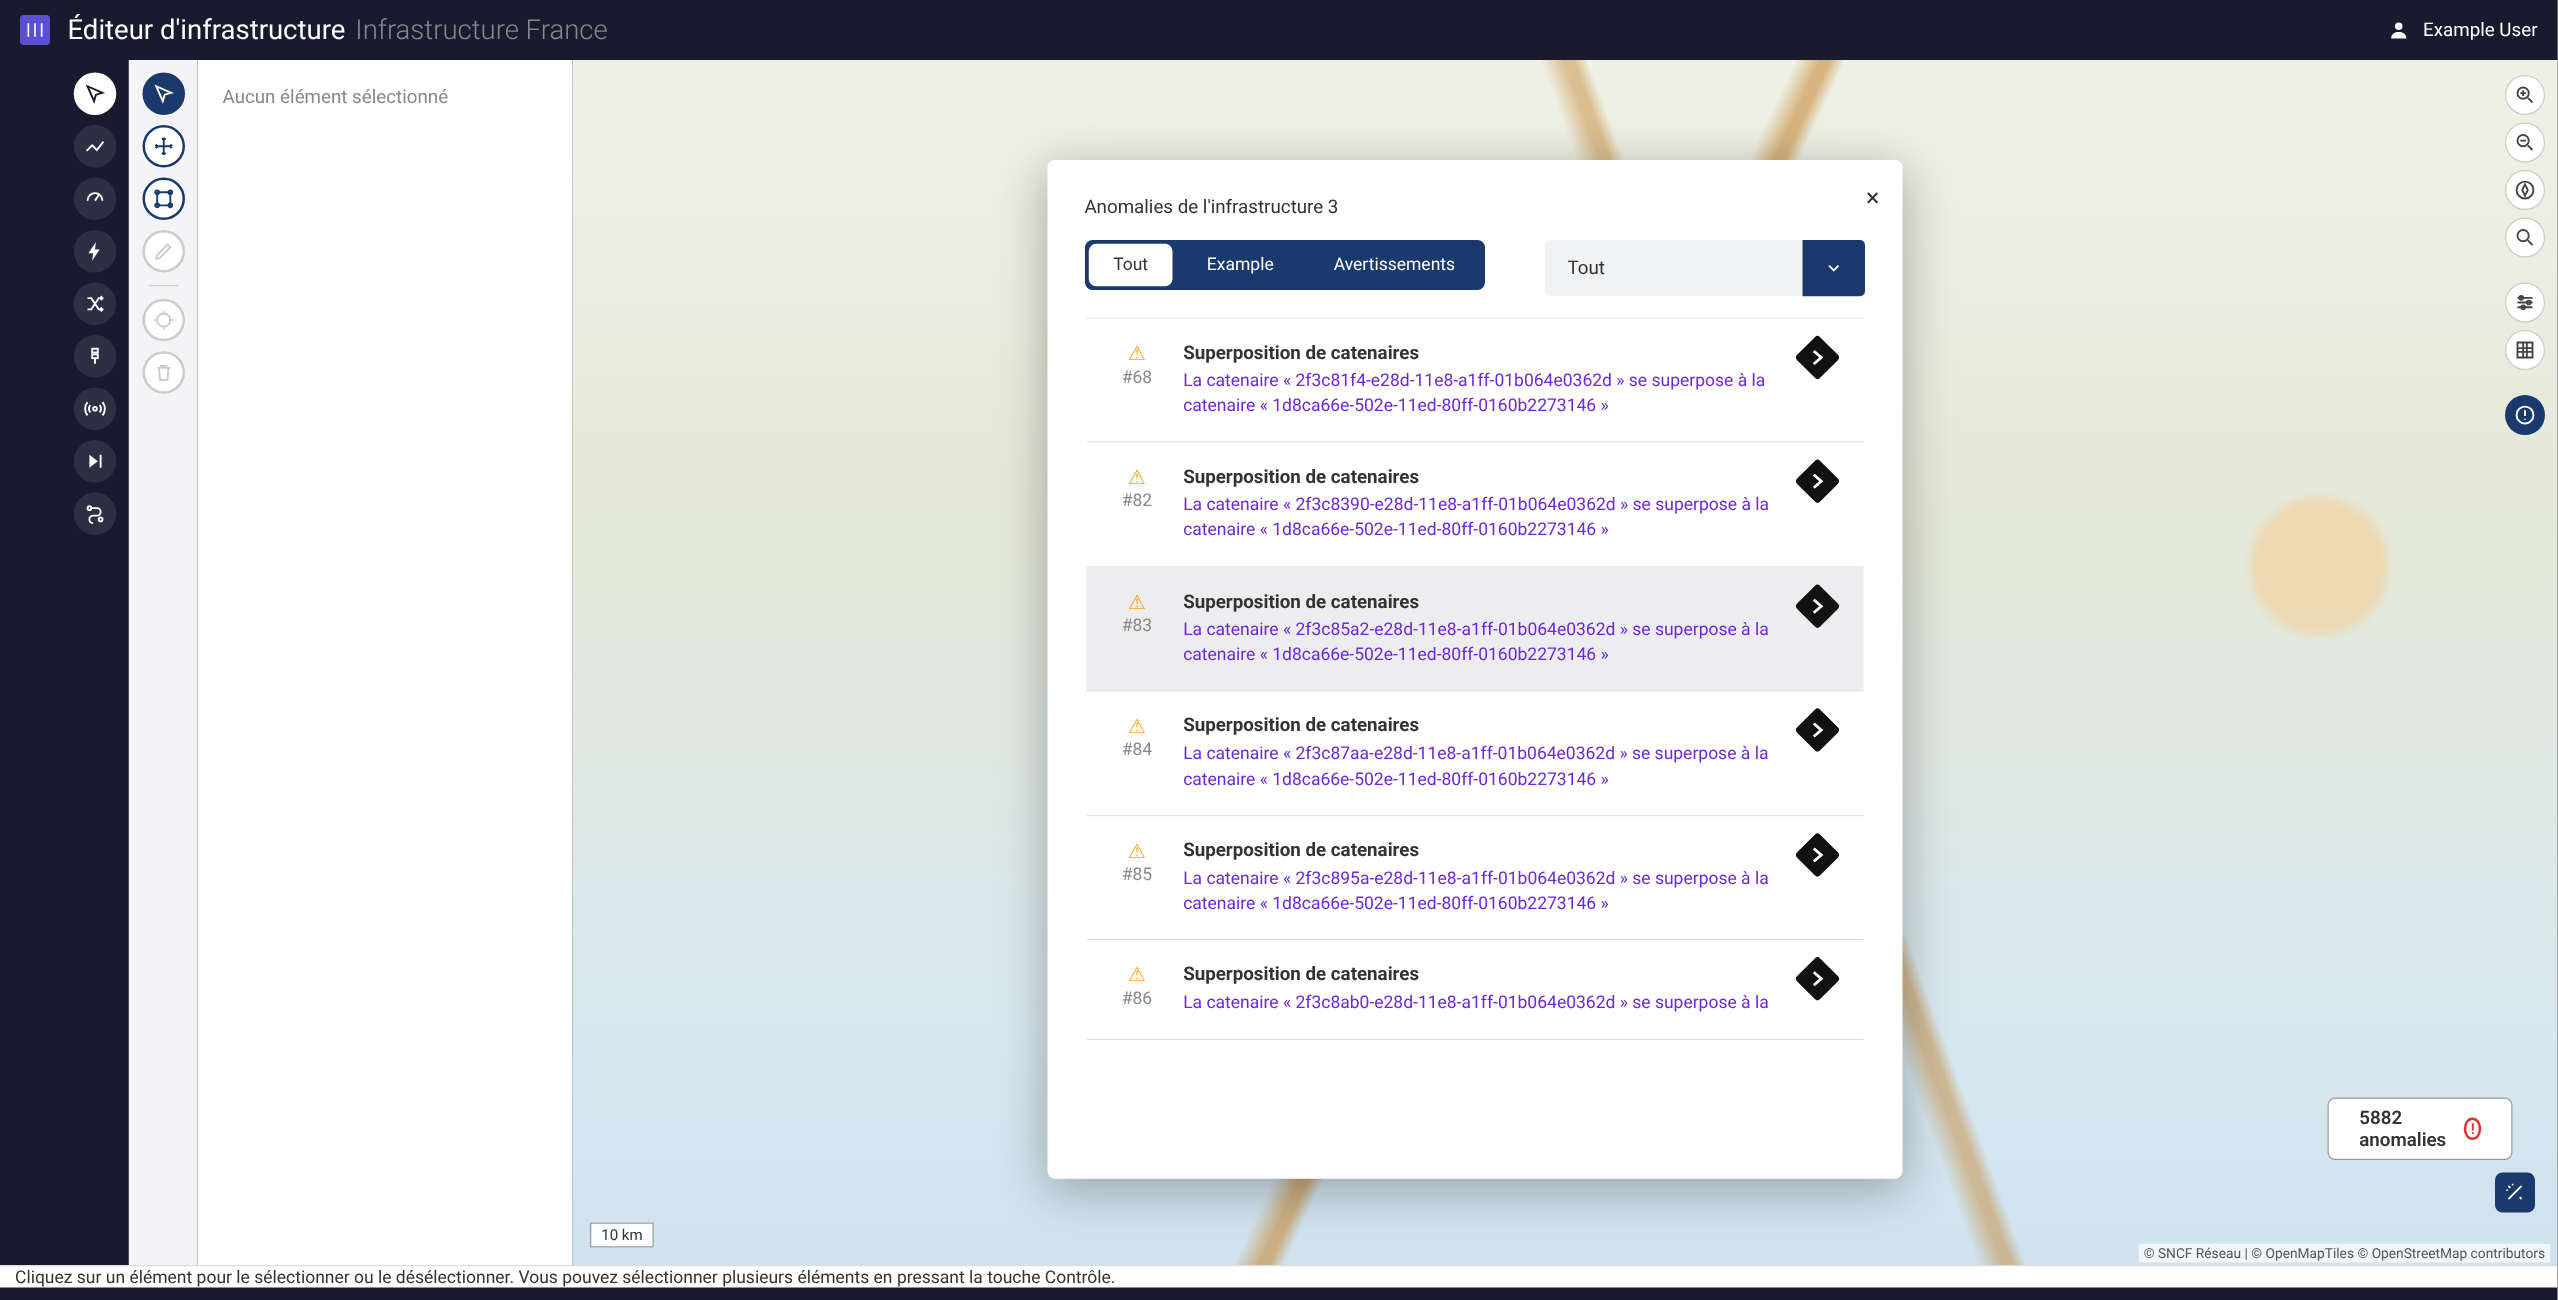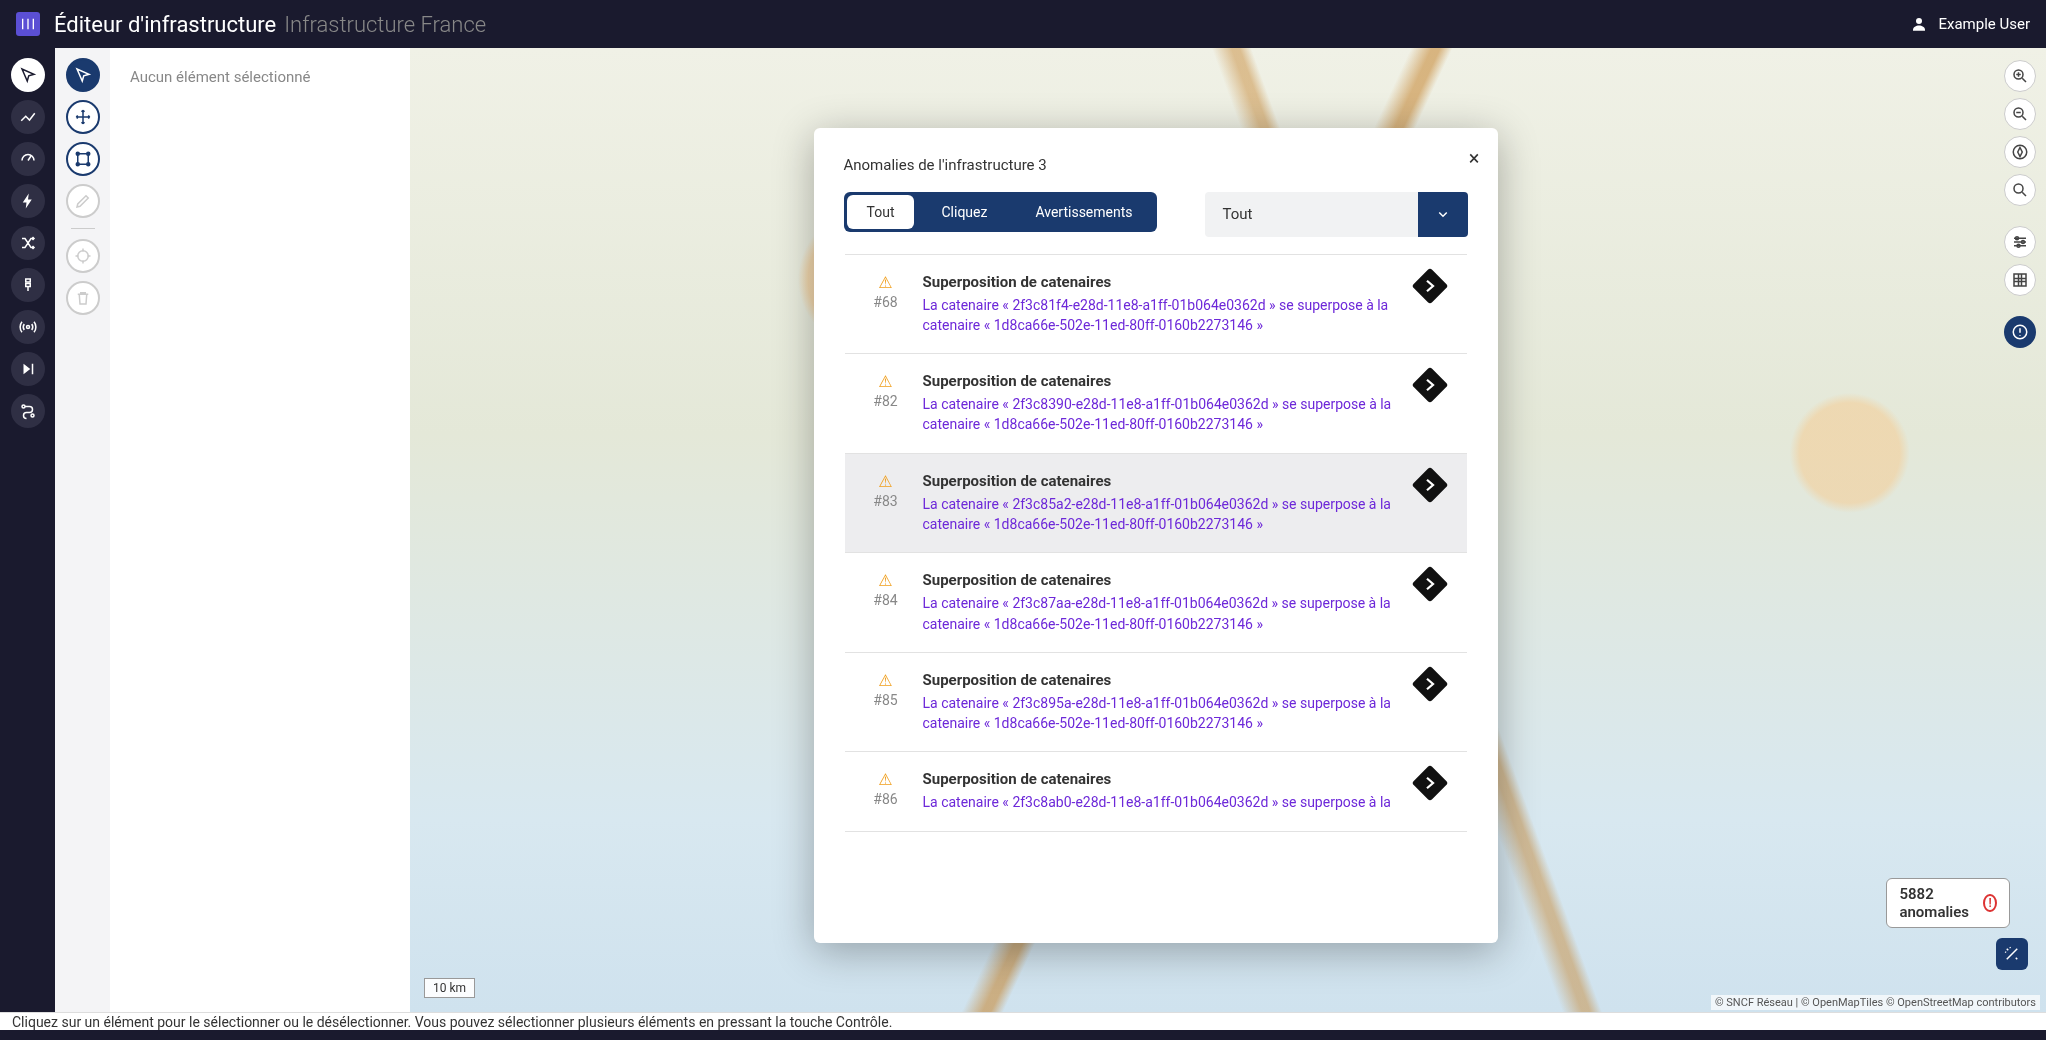--- a/index.html
+++ b/index.html
@@ -8,21 +8,21 @@
 
 .header { height:48px; background:#1a1a2e; display:flex; align-items:center; padding:0 16px; color:#fff; }
 .logo { width:24px; height:24px; background:#5b4fd4; border-radius:3px; margin-right:14px; display:flex; align-items:center; justify-content:center; }
 .logo svg { width:16px; height:16px; }
 .title-main { font-size:22px; font-weight:400; color:#fff; }
 .title-sub { font-size:22px; font-weight:300; color:#888; margin-left:8px; }
 .spacer { flex:1; }
 .user { display:flex; align-items:center; gap:10px; font-size:15px; }
 
 
-.body { display:flex; height:calc(1040px - 48px - 28px); position:relative; }
+.body { display:flex; height:calc(1040px - 48px - 28px); position:relative;margin-left:48px; }
 
 
 .rail { width:55px; background:#1a1a2e; display:flex; flex-direction:column; align-items:center; padding-top:10px; gap:8px; }
 .rail .rbtn { width:34px; height:34px; border-radius:50%; background:#2f2f44; display:flex; align-items:center; justify-content:center; cursor:pointer; color:#fff; }
 .rail .rbtn.active { background:#fff; color:#1a1a2e; }
 
 .rail2 { width:55px; background:#f4f4f6; display:flex; flex-direction:column; align-items:center; padding-top:10px; gap:8px; }
 .rail2 .rbtn2 { width:34px; height:34px; border-radius:50%; display:flex; align-items:center; justify-content:center; cursor:pointer; border:2px solid #1a3a6e; color:#1a3a6e; background:#fff; }
 .rail2 .rbtn2.filled { background:#1a3a6e; color:#fff; }
 .rail2 .rbtn2.disabled { border-color:#ccc; color:#ccc; cursor:default; }
@@ -38,21 +38,21 @@
   radial-gradient(circle at 88% 42%, rgba(247,201,140,0.5) 0 50px, transparent 60px),
   radial-gradient(circle at 60% 72%, rgba(247,201,140,0.55) 0 55px, transparent 65px),
   linear-gradient(180deg,#f0f1e6 0%,#e4e8d8 40%,#d8e8f0 80%,#cfe2ee 100%);
 }
 .mapbg::before { content:""; position:absolute; inset:0; background:
   linear-gradient(115deg, transparent 48%, rgba(200,140,60,0.6) 49%, rgba(200,140,60,0.6) 49.4%, transparent 50%),
   linear-gradient(70deg, transparent 58%, rgba(200,140,60,0.5) 59%, rgba(200,140,60,0.5) 59.4%, transparent 60%);
 }
 .scale { position:absolute; left:14px; bottom:14px; background:rgba(255,255,255,0.9); border:1px solid #999; padding:2px 8px; font-size:12px; }
 .attrib { position:absolute; right:6px; bottom:2px; font-size:11px; color:#555; background:rgba(255,255,255,0.7); padding:1px 4px; }
-.anom-pill { position:absolute; right:18px; bottom:42px; background:#fff; border:1px solid #999; border-radius:6px; padding:6px 12px; display:flex; align-items:center; gap:10px; font-size:15px; font-weight:600; }
+.anom-pill { position:absolute; right:18px; bottom:42px; background:#fff; border:1px solid #999; border-radius:6px; padding:6px 24px; display:flex; align-items:center; gap:10px; font-size:15px; font-weight:600; }
 .anom-pill .warn { width:18px; height:18px; border:2px solid #d33; border-radius:50%; color:#d33; display:flex; align-items:center; justify-content:center; font-size:12px; }
 
 .anom-container { position:absolute; right:18px; bottom:42px; display:flex; align-items:center; gap:8px; }
 
 
 .rightrail { position:absolute; right:10px; top:12px; display:flex; flex-direction:column; gap:6px; }
 .rightrail .rb { width:32px; height:32px; border-radius:50%; background:#fff; border:1px solid #ccc; display:flex; align-items:center; justify-content:center; cursor:pointer; color:#444; }
 .rightrail .rb.dark { background:#1a3a6e; color:#fff; border:none; }
 .rightrail .gap { height:8px; }
 
@@ -278,21 +278,21 @@
         </div>
     </div>
 
     <div class="modal-backdrop">
       <div class="modal">
         <div class="modal-title">Anomalies de l'infrastructure 3</div>
         <button class="modal-close">×</button>
         <div class="modal-controls">
           <div class="seg">
             <button class="sel">Tout</button>
-            <button>Cliquez</button>
+            <button>Example</button>
             <button>Avertissements</button>
           </div>
           <div class="dd">
             <div class="ddv">Tout</div>
             <div class="ddb">
                 <svg viewBox="0 0 24 24" fill="none" stroke="currentColor" stroke-width="2">
                   <path d="M7 10l5 5 5-5"></path>
                 </svg>
               </div>
           </div>

